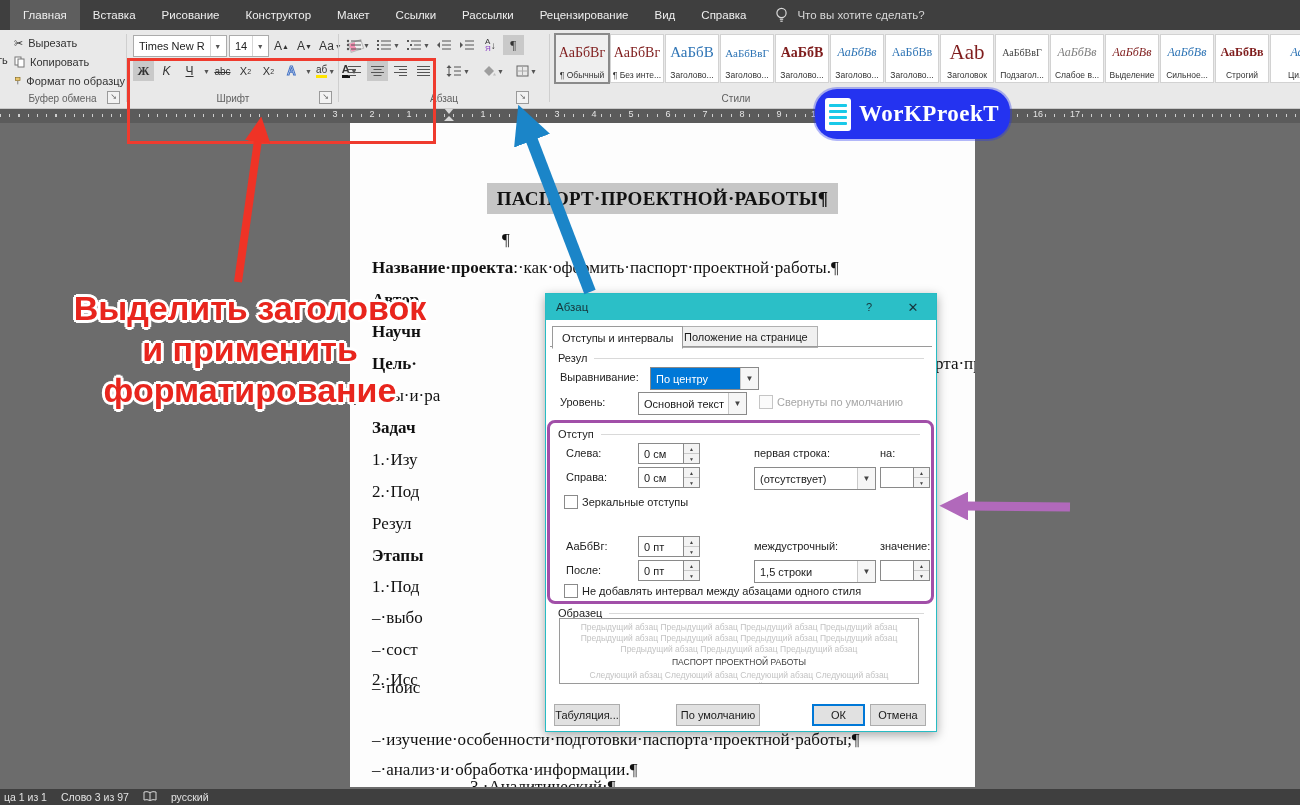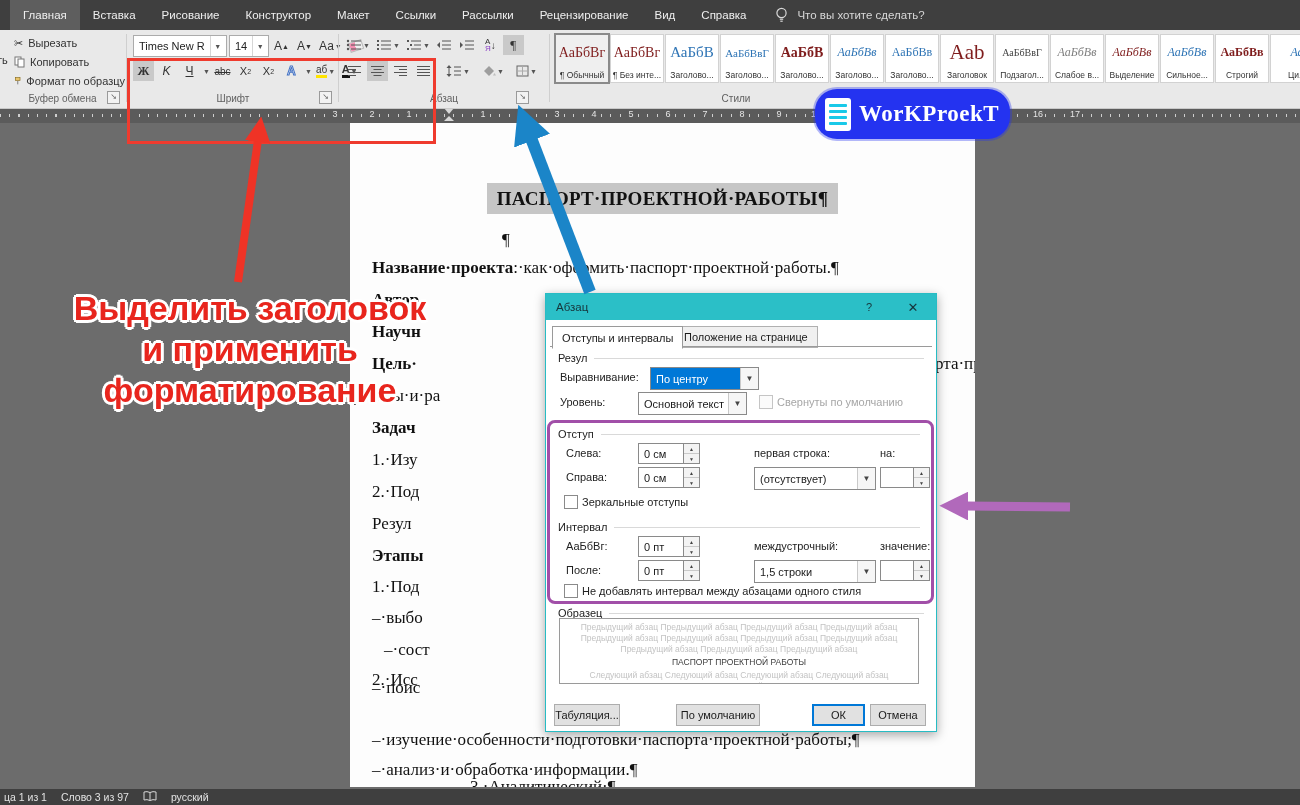--- a/index.html
+++ b/index.html
@@ -481,21 +481,21 @@
         <div class="dline" style="left: 22px; top: 360px;"><b></b><span>2.·Под</span></div>
 
         <div class="dline" style="left: 22px; top: 392px;"><b></b><span>Резул</span></div>
 
         <div class="dline" style="left: 22px; top: 424px;"><b>Этапы</b><span></span></div>
 
         <div class="dline" style="left: 22px; top: 455px;"><b></b><span>1.·Под</span></div>
 
         <div class="dline" style="left: 22px; top: 486px;"><b></b><span>–·выбо</span></div>
 
-        <div class="dline" style="left: 22px; top: 518px; margin-left: 12px;"><b></b><span>–·сост</span></div>
+        <div class="dline" style="left: 22px; top: 518px;"><b></b><span>–·сост</span></div>
 
         <div class="dline" style="left: 22px; top: 548px;"><b></b><span>2.·Исс</span></div>
 
         <div class="dline" style="left: 22px; top: 556px;"><b></b><span>–·поис</span></div>
 
         <div class="dline" style="left: 22px; top: 608px;"><b></b><span>–·изучение·особенности·подготовки·паспорта·проектной·работы;¶</span></div>
 
         <div class="dline" style="left: 22px; top: 638px;"><b></b><span>–·анализ·и·обработка·информации.¶</span></div>
 
         <div class="dline" style="left: 120px; top: 655px;"><b></b><span>3.·Аналитический·¶</span></div>
@@ -561,24 +561,20 @@
     <div class="spin" style="left:334px;top:173px;">
       <span class="sval narrow"></span>
       <span class="ud">
           <span>▲</span>
           <span>▼</span>
         </span>
     </div>
     <span class="cbx" style="left:18px;top:201px;"></span>
     <span class="dlab" style="left:36px;top:202px;">Зеркальные отступы</span>
 
-    <div class="shead" style="left:12px;top:227px;width:362px;">
-        <span>Интервал</span>
-        <i></i>
-      </div>
     <span class="dlab" style="left:20px;top:246px;">АаБбВг:</span>
     <div class="spin" style="left:92px;top:242px;">
       <span class="sval">0 пт</span>
       <span class="ud">
           <span>▲</span>
           <span>▼</span>
         </span>
     </div>
     <span class="dlab" style="left:20px;top:270px;">После:</span>
     <div class="spin" style="left:92px;top:266px;">

